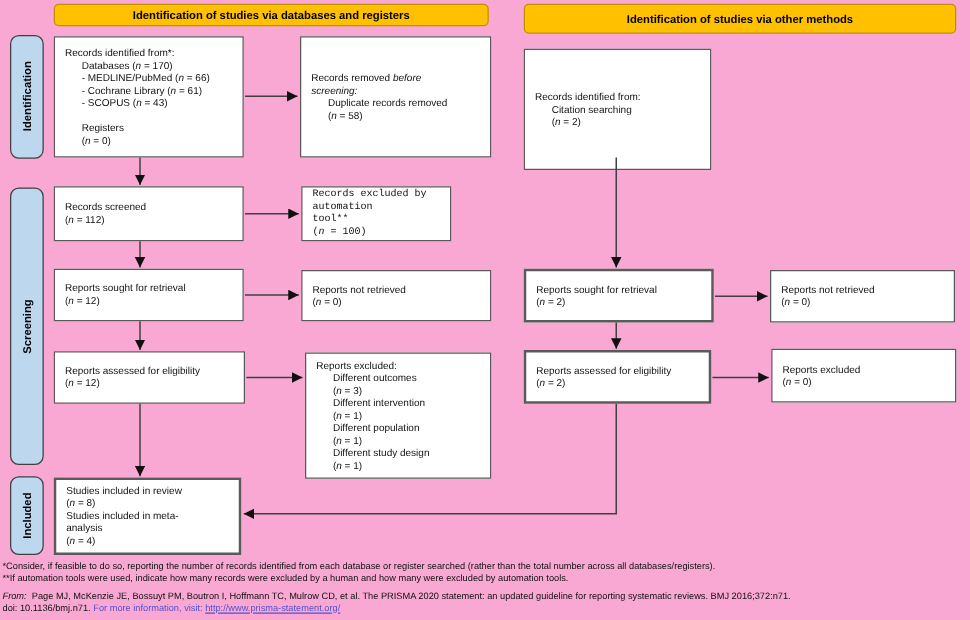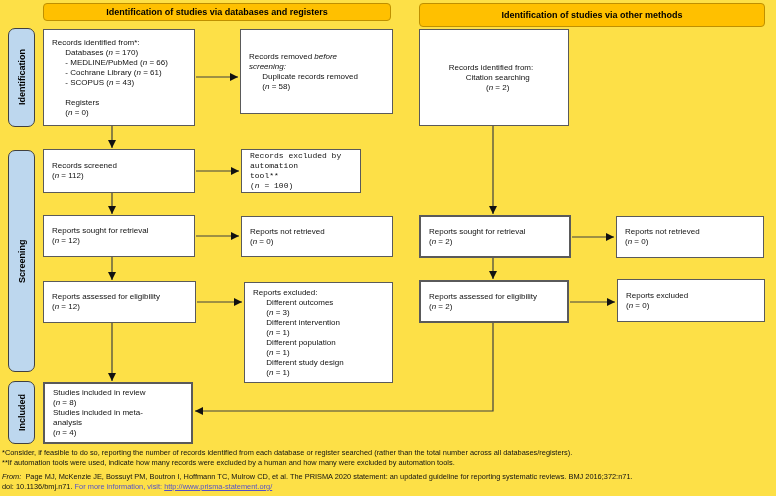--- a/index.html
+++ b/index.html
@@ -1,17 +1,17 @@
 <!DOCTYPE html>
 <html><head>
 <meta charset="utf-8">
 <style>
   html,body{margin:0;padding:0;background:#fff;}
   #canvas{
-    position:relative;width:776px;height:496px;background:#fde047;
+    position:relative;width:776px;height:496px;background:#f9a8d4;
     font-family:"Liberation Sans","DejaVu Sans",sans-serif;color:#111;overflow:hidden;
   }
   .band{
     position:absolute;background:#FFC000;border:1px solid #BF9000;border-radius:4px;
     display:flex;align-items:center;justify-content:center;
     font-size:9px;font-weight:bold;color:#000;box-sizing:border-box;text-align:center;
   }
   .side{
     position:absolute;background:#BDD7EE;border:1px solid #404040;border-radius:7px;
     display:flex;align-items:center;justify-content:center;
@@ -47,28 +47,28 @@
     <div class="pre">Records identified from*:
       Databases (<i>n</i> = 170)
       - MEDLINE/PubMed (<i>n</i> = 66)
       - Cochrane Library (<i>n</i> = 61)
       - SCOPUS (<i>n</i> = 43)
 
       Registers
       (<i>n</i> = 0)</div>
   </div>
 
-  <div class="box" style="left:240px;top:29px;width:153px;height:85px;">
+  <div class="box" style="left:240px;top:29px;width:153px;height:97px;">
     <div><span>Records removed </span><em class="pre">before
 screening:</em></div>
     <div class="pre">      Duplicate records removed
       (<i>n</i> = 58)</div>
   </div>
 
-  <div class="box" style="left:419px;top:29px;width:150px;height:97px;text-align:center;">
+  <div class="box" style="left:419px;top:39px;width:150px;height:97px;">
     <div class="pre">Records identified from:
       Citation searching
       (<i>n</i> = 2)</div>
   </div>
 
   <div class="box" style="left:43px;top:149px;width:152px;height:44px;">
     <div class="pre">Records screened
 (<i>n</i> = 112)</div>
   </div>
   <div class="box" style="left:241px;top:149px;width:120px;height:44px;font-family:Liberation Mono, monospace;">

